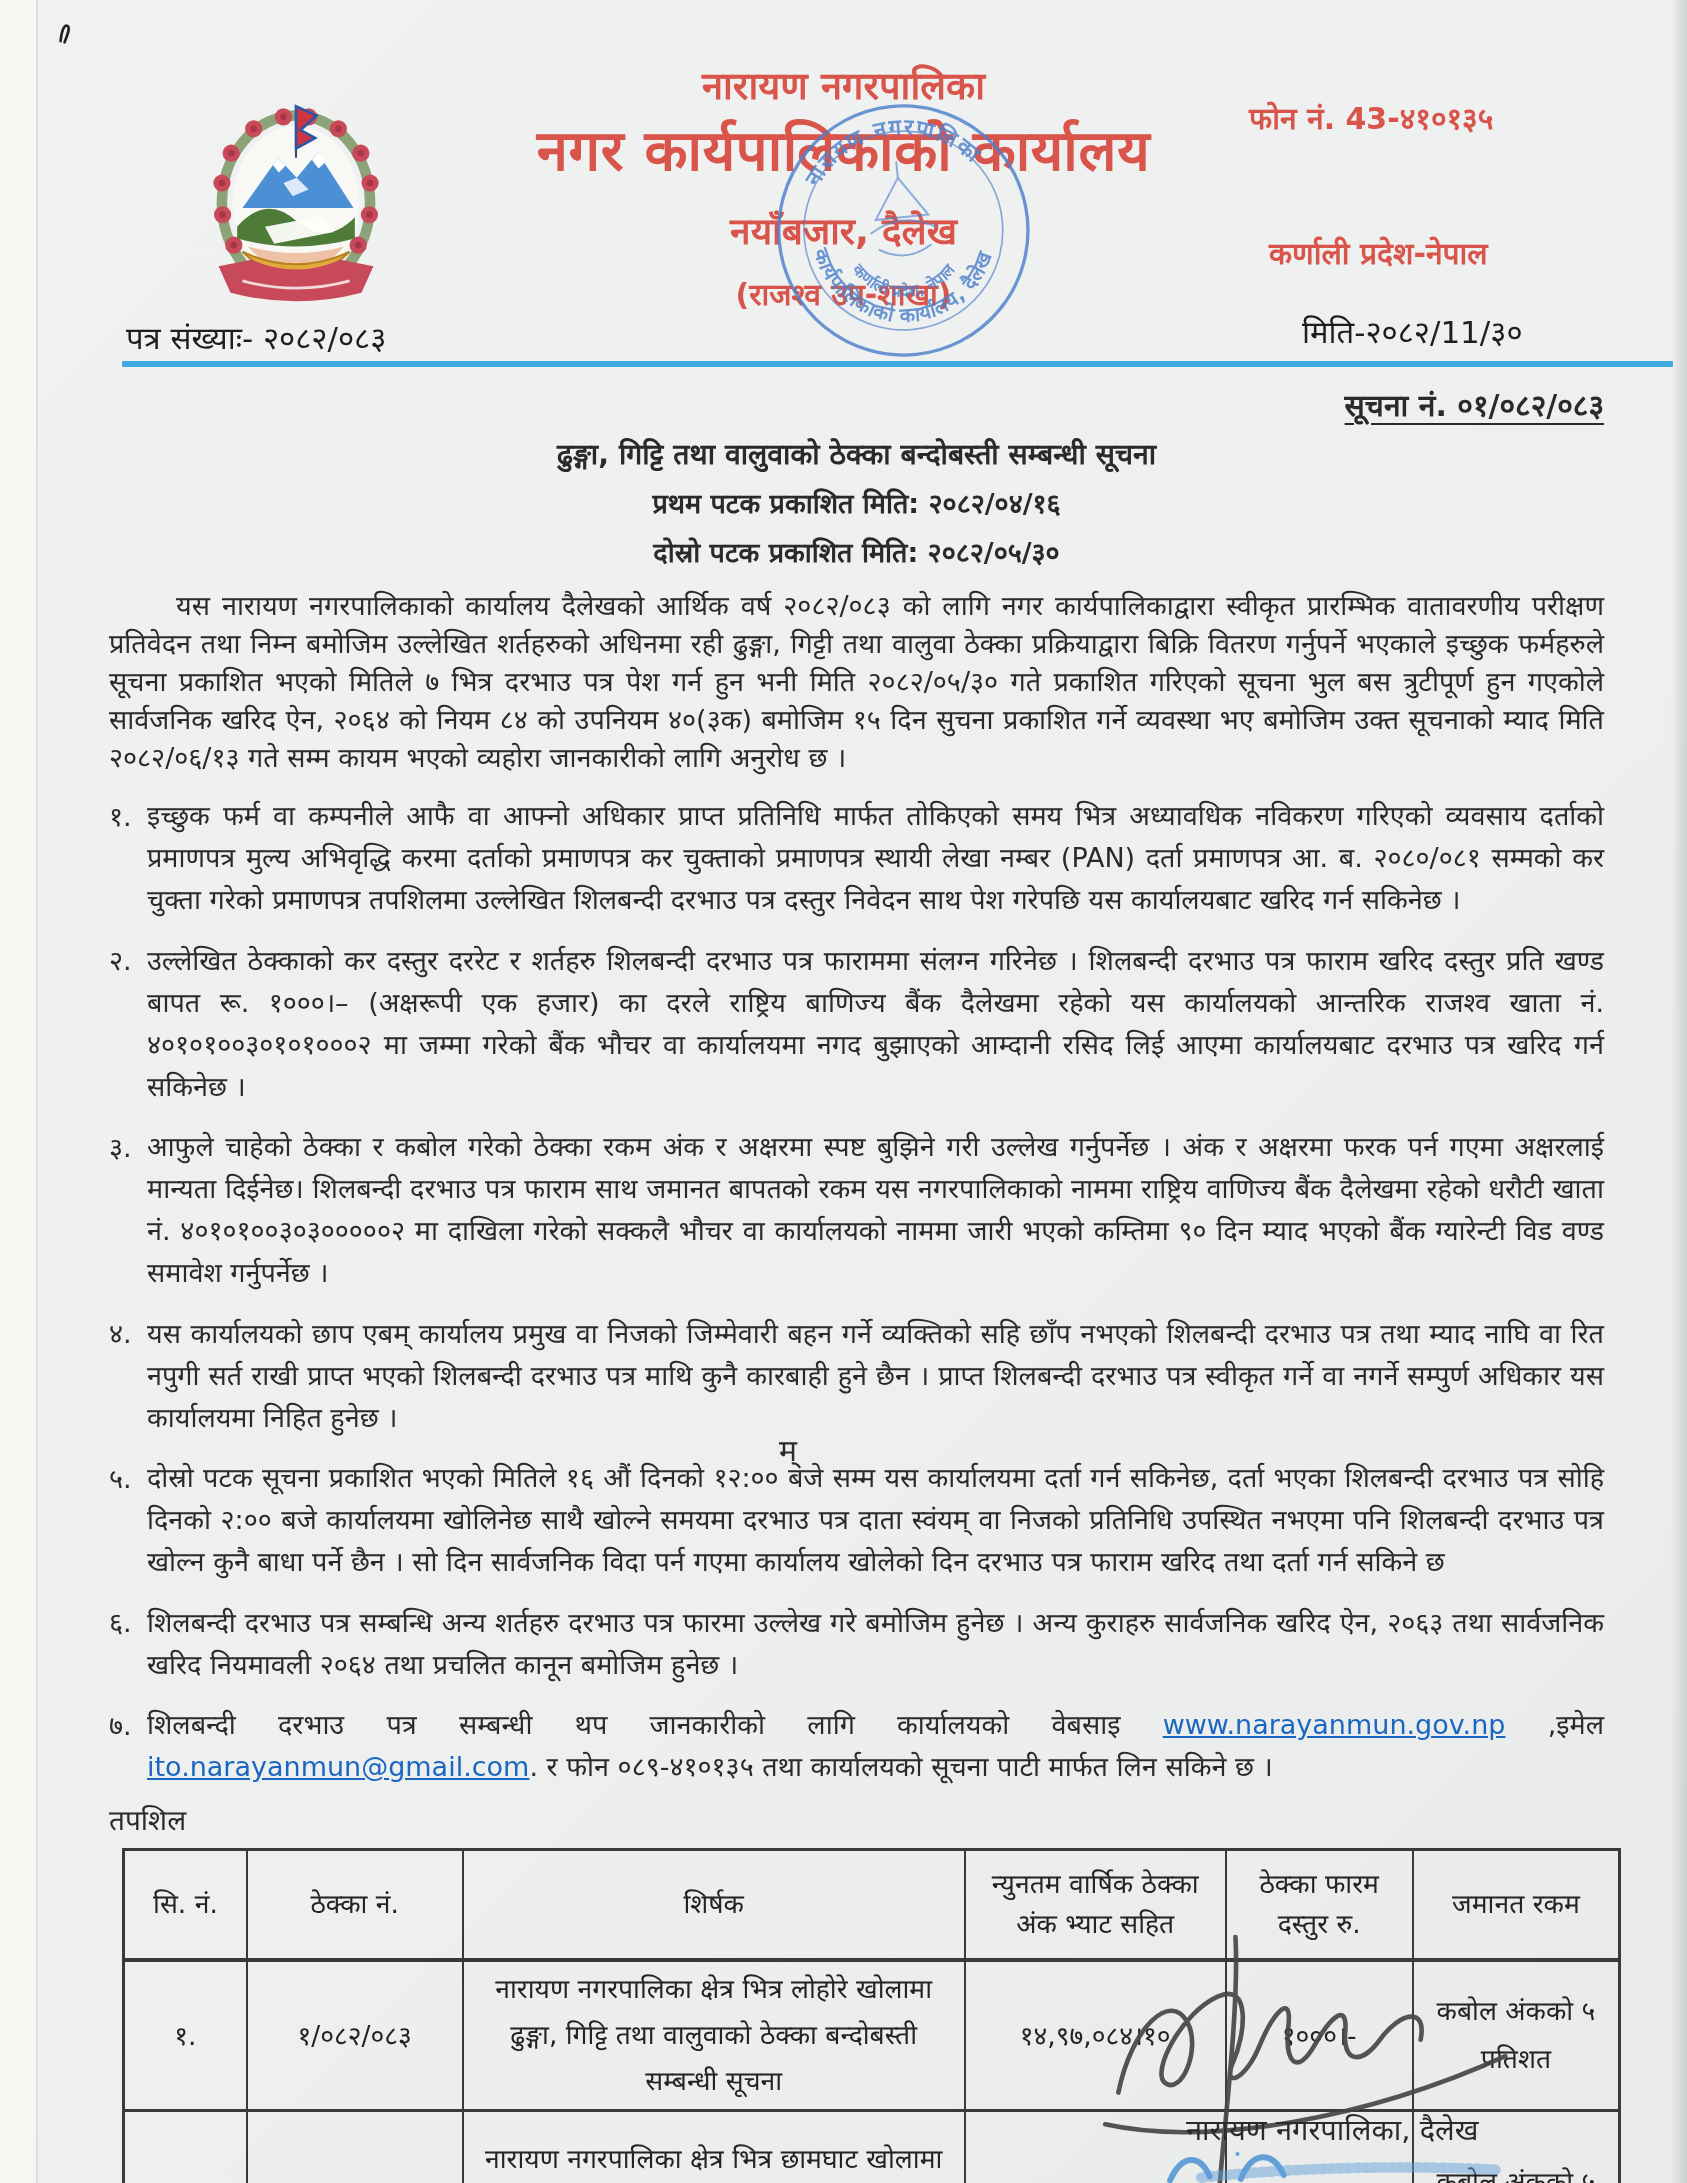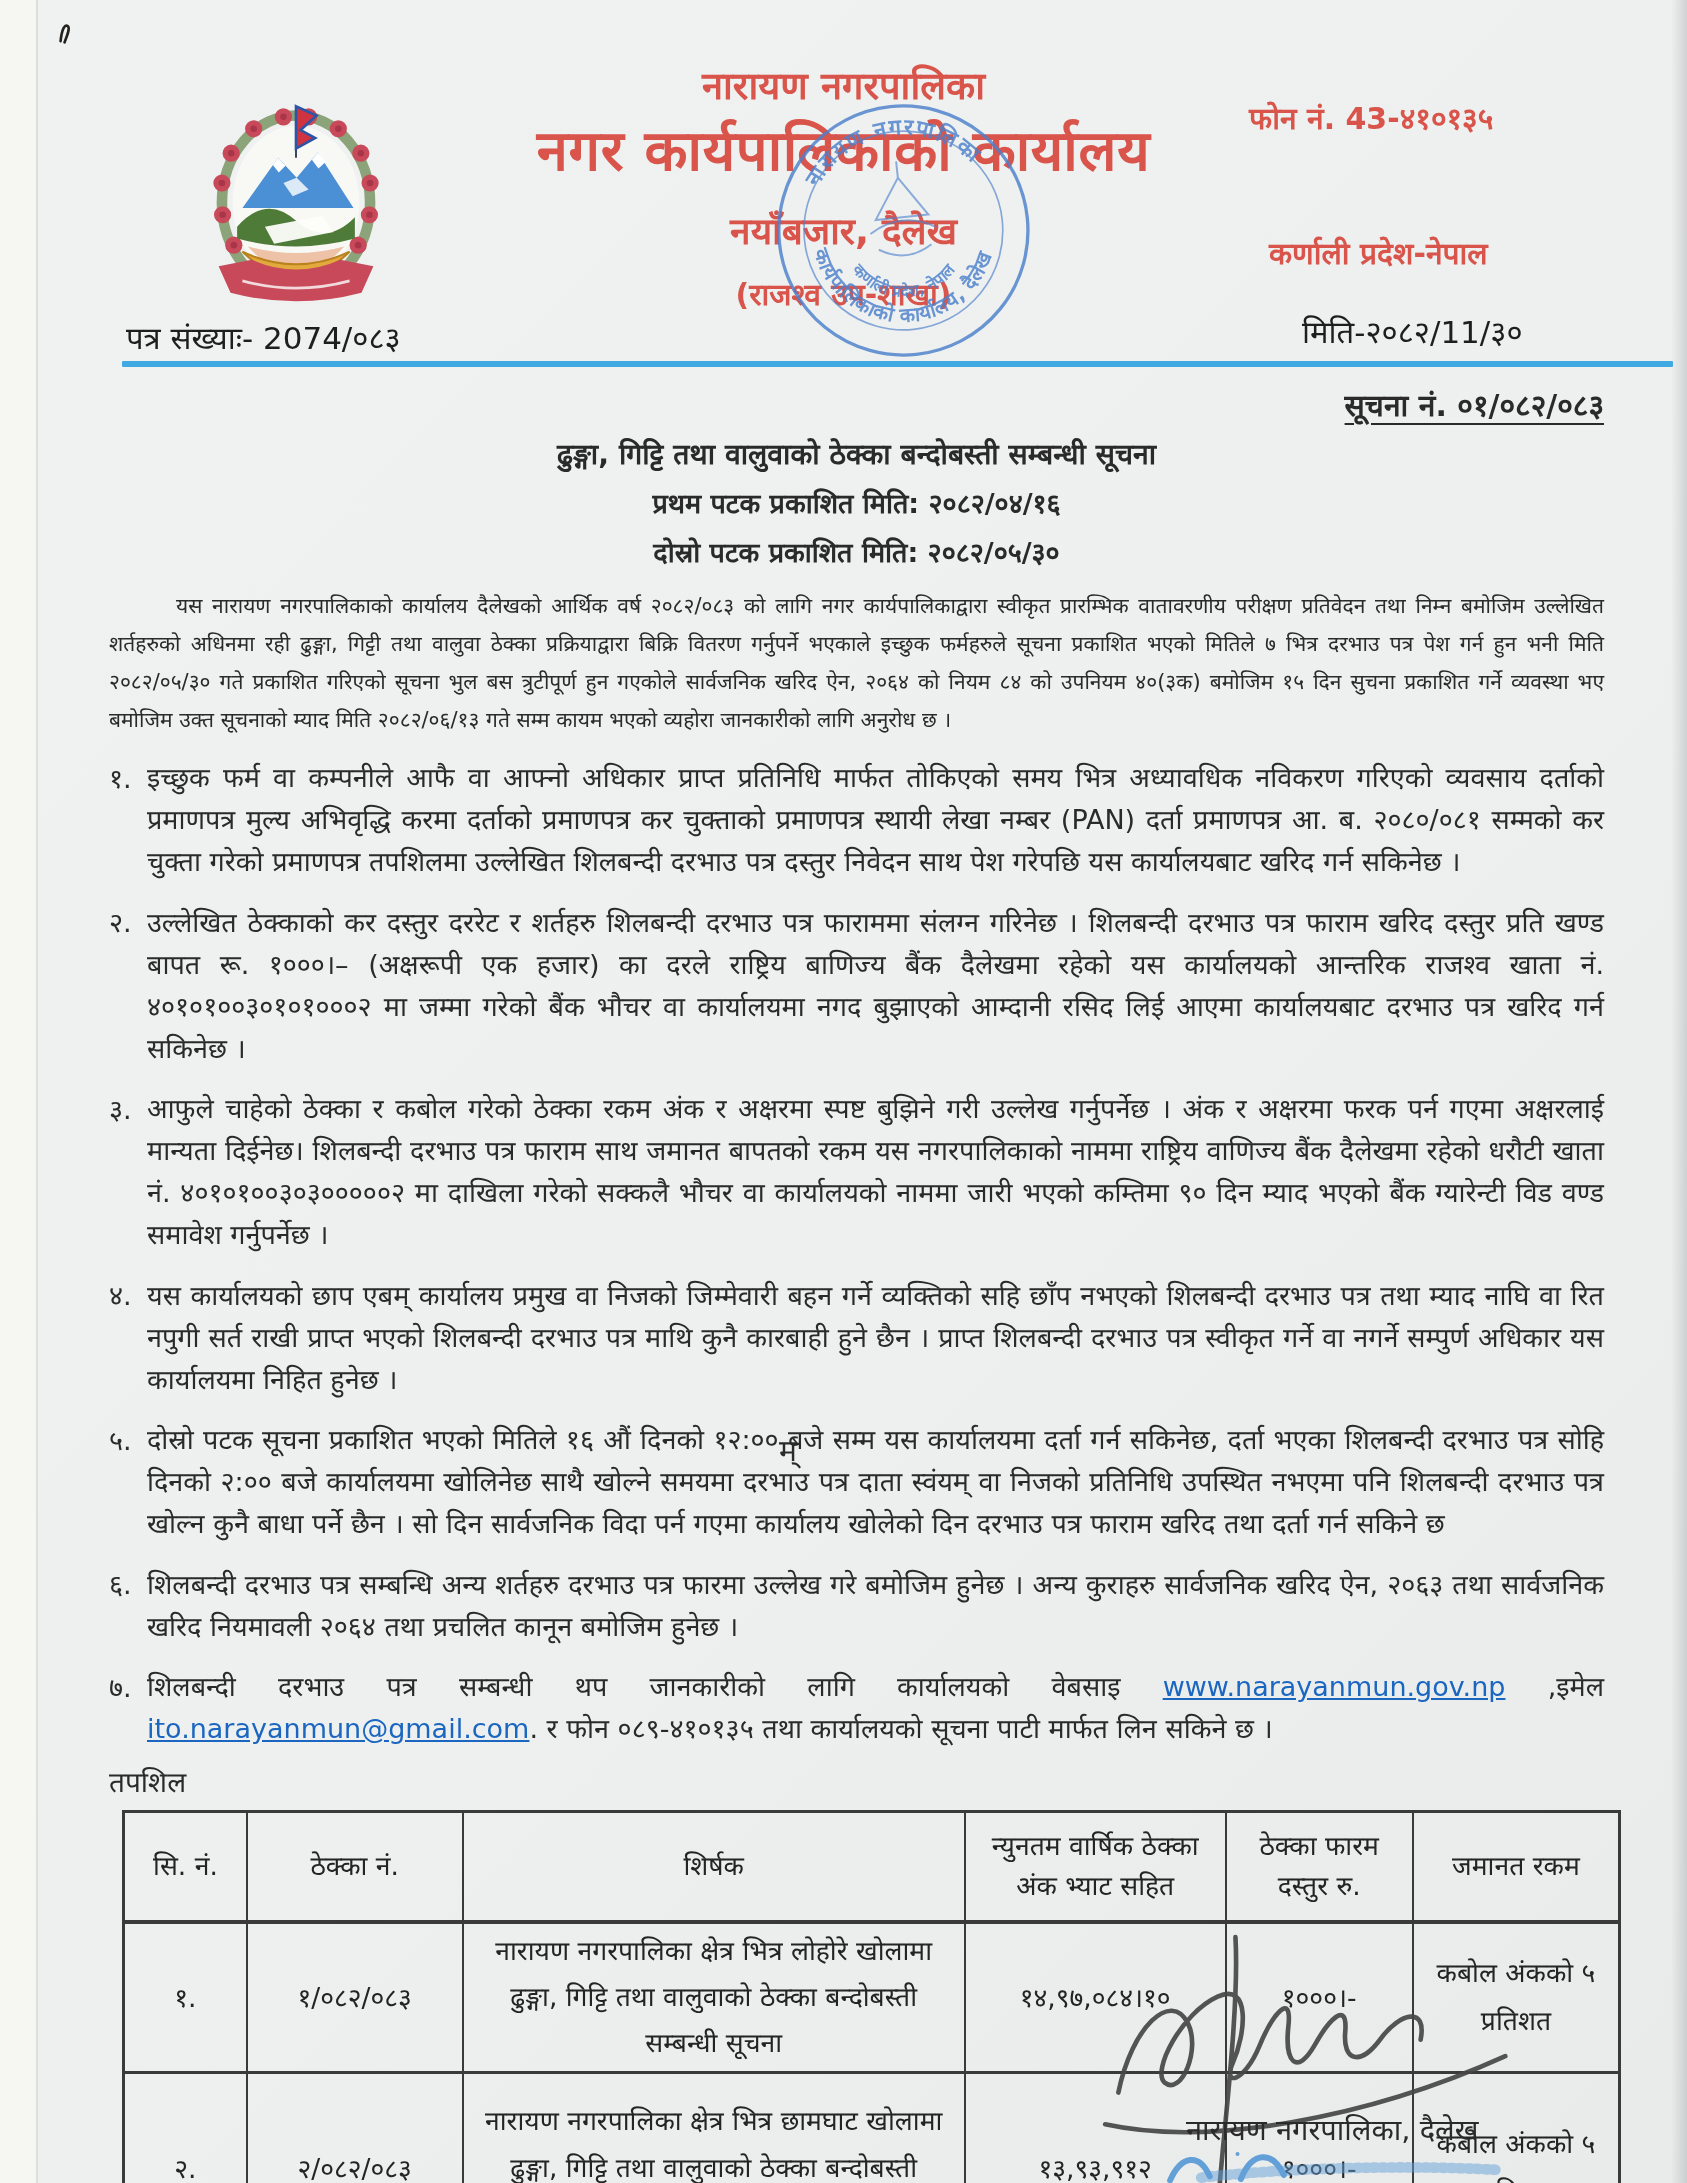--- a/index.html
+++ b/index.html
@@ -34,21 +34,21 @@
   .logo-wrap{position:absolute;left:204px;top:97px;}
   .stamp-wrap{position:absolute;left:771px;top:98px;opacity:.82;transform:rotate(-6deg);}
   
   .content{padding:0 83px 0 109px;}
   .center{text-align:center;}
   .n1{margin-top:18.5px;font-size:30px;font-weight:bold;text-align:right;}
   .n1 .ul{text-decoration:underline;text-underline-offset:6.6px;text-decoration-thickness:2px;}
   .n2{margin-top:9.3px;font-size:28.4px;font-weight:bold;}
   .n3{margin-top:12px;font-size:27px;font-weight:bold;}
   .n4{margin-top:12px;font-size:27px;font-weight:bold;}
-  .intro{margin-top:17px;font-size:21px;line-height:38px;text-align:justify;text-indent:67px;}
+  .intro{margin-top:17px;font-size:27px;line-height:38px;text-align:justify;text-indent:67px;}
   .terms{margin-top:14.6px;}
   .term{display:flex;margin-top:18.5px;}
   .term-num{flex:0 0 38px;font-size:27px;padding-top:1.3px;}
   .term-text{flex:1;font-size:27px;line-height:42px;text-align:justify;}
   .doclink{color:#1a66c0;text-decoration:underline;cursor:pointer;}
   .insert-mark{position:absolute;left:779px;top:1429px;font-size:30px;color:#2a2a2a;}
   .tapasil{margin-top:12px;text-align:left;font-size:28px;}
   
   table.sched{margin:9.3px 0 0 13.2px;border-collapse:collapse;width:1497px;table-layout:fixed;
     border:3.3px solid #3a3a3a;}
@@ -140,21 +140,21 @@
     </div>
 
     <div class="title t1">नारायण नगरपालिका</div>
     <div class="title t3">नयाँबजार, दैलेख</div>
     <div class="title t2">नगर कार्यपालिकाको कार्यालय</div>
     <div class="title t4">(राजश्व उप-शाखा)</div>
 
     <div class="contact phone">फोन नं. 43-४१०१३५</div>
     <div class="contact province">कर्णाली प्रदेश-नेपाल</div>
 
-    <div class="meta meta-left">पत्र संख्याः- 2074/०८३</div>
+    <div class="meta meta-left">पत्र संख्याः- २०८२/०८३</div>
     <div class="meta meta-right">मिति-२०८२/11/३०</div>
 
     <div class="stamp-wrap">
       <svg width="265" height="265" viewBox="0 0 400 400">
         <defs>
           <path id="arcTop" d="M 55 200 A 145 145 0 1 1 345 200"></path>
           <path id="arcBottom" d="M 62 200 A 138 138 0 0 0 338 200"></path>
           <path id="arcInner" d="M 105 205 A 95 95 0 0 0 295 205"></path>
         </defs>
         <circle cx="200" cy="200" r="188" fill="none" stroke="#4d80cc" stroke-width="5"></circle>

